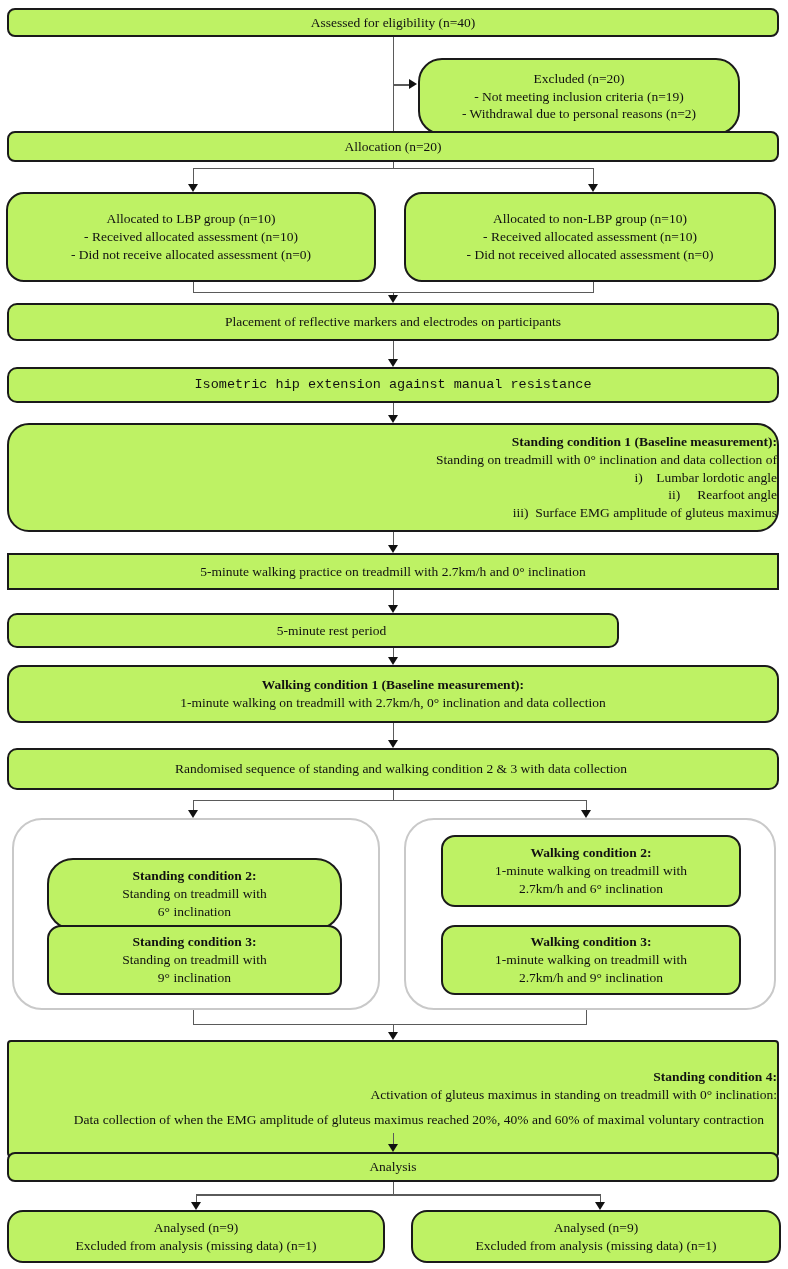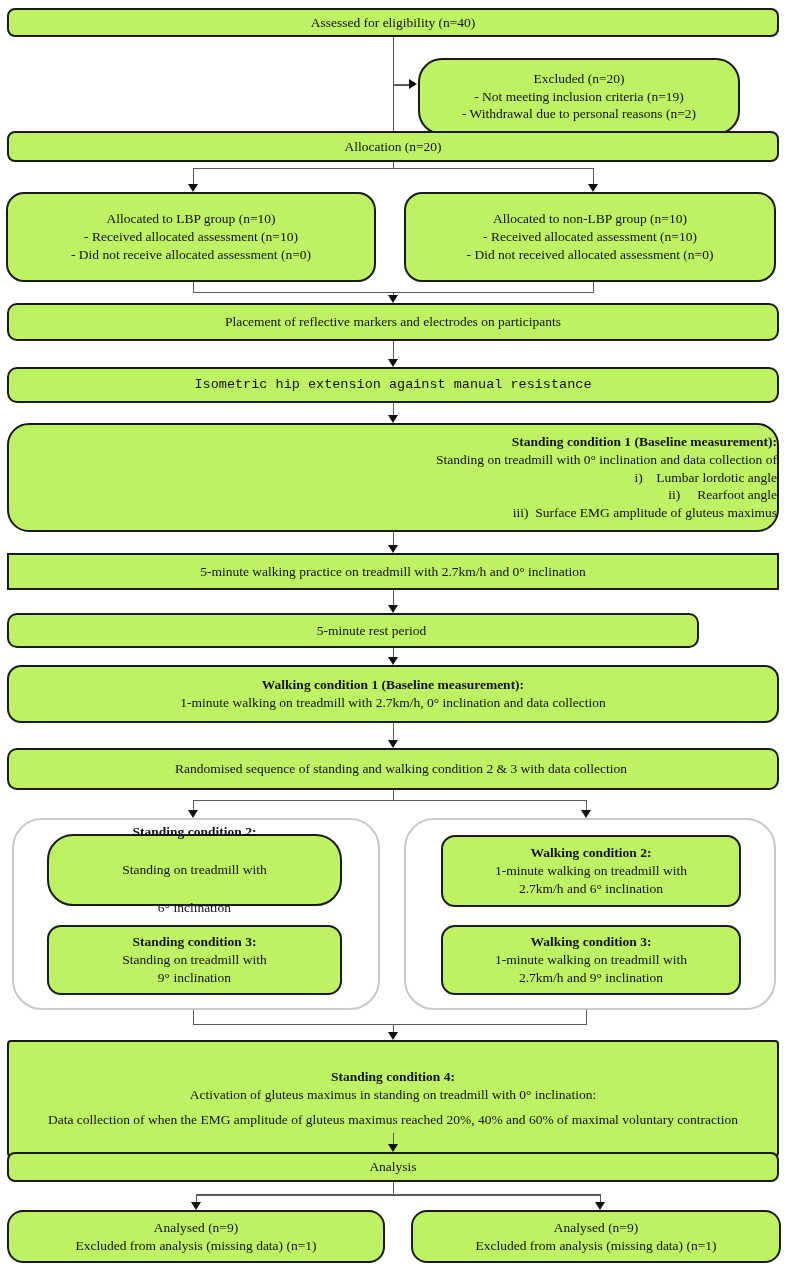--- a/index.html
+++ b/index.html
@@ -74,37 +74,37 @@
     <div class="line">Standing on treadmill with 0° inclination and data collection of</div>
     <div class="line">i)&nbsp;&nbsp;&nbsp;&nbsp;Lumbar lordotic angle</div>
     <div class="line">ii)&nbsp;&nbsp;&nbsp;&nbsp;&nbsp;Rearfoot angle</div>
     <div class="line">iii)&nbsp;&nbsp;Surface EMG amplitude of gluteus maximus</div>
   </div>
 
   <div class="box" style="left:7px;top:553px;width:772px;height:37px;border-radius:0;">
     <div class="line">5-minute walking practice on treadmill with 2.7km/h and 0° inclination</div>
   </div>
 
-  <div class="box" style="left:7px;top:613px;width:692px;height:35px;border-radius:10px;padding-left:37px;">
+  <div class="box" style="left:7px;top:613px;width:612px;height:35px;border-radius:10px;padding-left:37px;">
     <div class="line">5-minute rest period</div>
   </div>
 
   <div class="box" style="left:7px;top:665px;width:772px;height:58px;border-radius:14px;">
     <div class="line b">Walking condition 1 (Baseline measurement):</div>
     <div class="line">1-minute walking on treadmill with 2.7km/h, 0° inclination and data collection</div>
   </div>
 
   <div class="box" style="left:7px;top:748px;width:772px;height:42px;border-radius:10px;padding-left:16px;">
     <div class="line">Randomised sequence of standing and walking condition 2 &amp; 3 with data collection</div>
   </div>
 
   <div class="group" style="left:12px;top:818px;width:368px;height:192px;"></div>
   <div class="group" style="left:404px;top:818px;width:372px;height:192px;"></div>
 
-  <div class="box" style="left:47px;top:834px;width:295px;height:72px;border-radius:26px;gap:20px;">
+  <div class="box" style="left:47px;top:858px;width:295px;height:72px;border-radius:26px;">
     <div class="line b">Standing condition 2:</div>
     <div class="line">Standing on treadmill with</div>
     <div class="line">6° inclination</div>
   </div>
 
   <div class="box" style="left:47px;top:925px;width:295px;height:70px;border-radius:14px;">
     <div class="line b">Standing condition 3:</div>
     <div class="line">Standing on treadmill with</div>
     <div class="line">9° inclination</div>
   </div>
@@ -114,21 +114,21 @@
     <div class="line">1-minute walking on treadmill with</div>
     <div class="line">2.7km/h and 6° inclination</div>
   </div>
 
   <div class="box" style="left:441px;top:925px;width:300px;height:70px;border-radius:14px;">
     <div class="line b">Walking condition 3:</div>
     <div class="line">1-minute walking on treadmill with</div>
     <div class="line">2.7km/h and 9° inclination</div>
   </div>
 
-  <div class="box" style="left:7px;top:1040px;width:772px;height:117px;border-radius:4px;">
+  <div class="box" style="left:7px;top:1040px;width:772px;height:117px;border-radius:4px;text-align:right;">
     <div class="line b">Standing condition 4:</div>
     <div class="line">Activation of gluteus maximus in standing on treadmill with 0° inclination:</div>
     <div class="line body-wrap">Data collection of when the EMG amplitude of gluteus maximus reached 20%, 40% and 60% of maximal voluntary contraction</div>
   </div>
 
   <div class="box" style="left:7px;top:1152px;width:772px;height:30px;border-radius:8px;">
     <div class="line">Analysis</div>
   </div>
 
   <div class="box" style="left:7px;top:1210px;width:378px;height:53px;border-radius:16px;">

